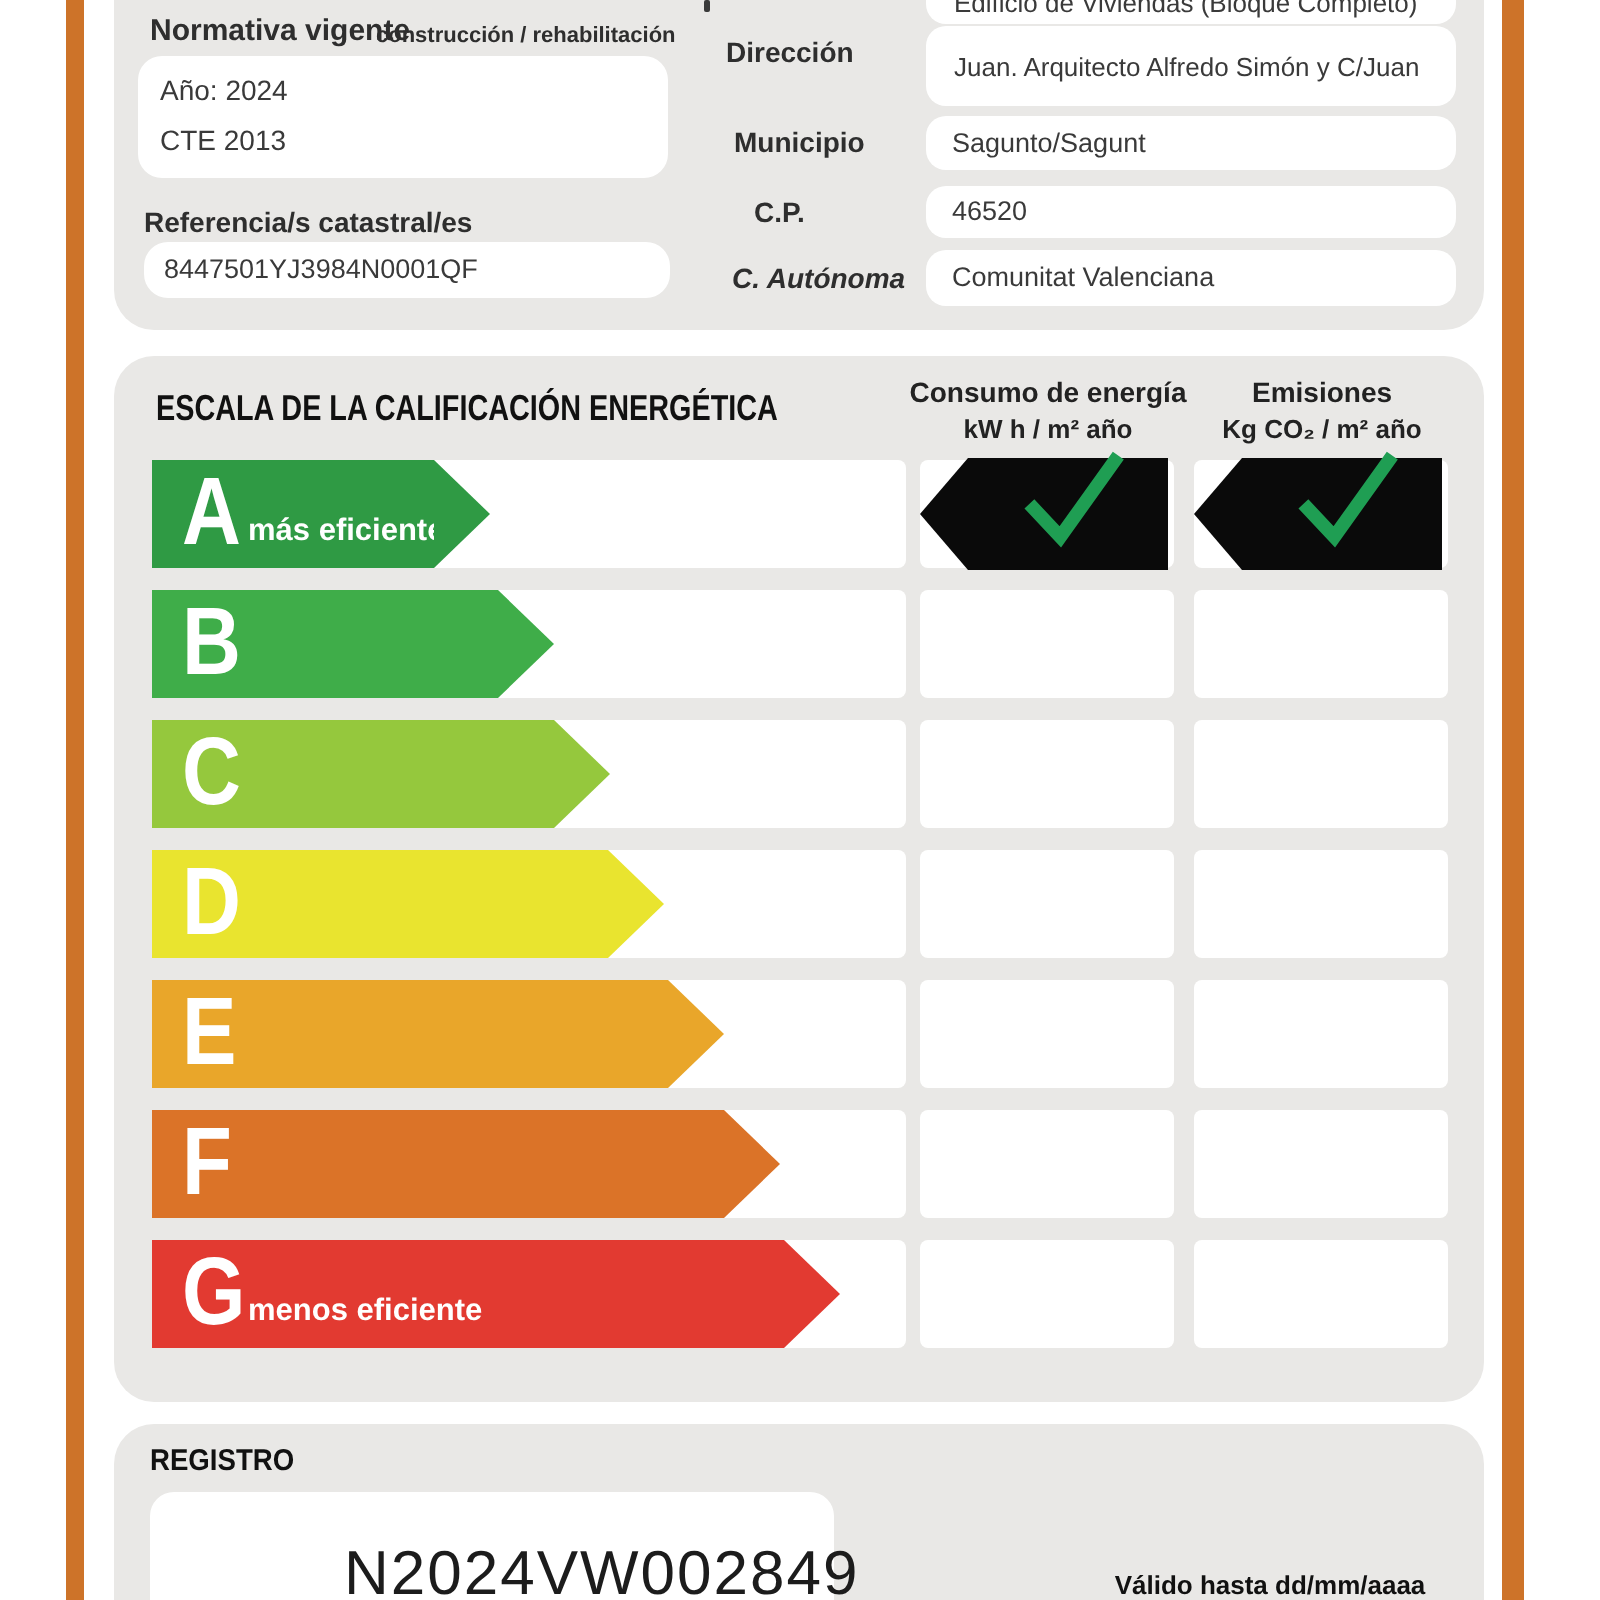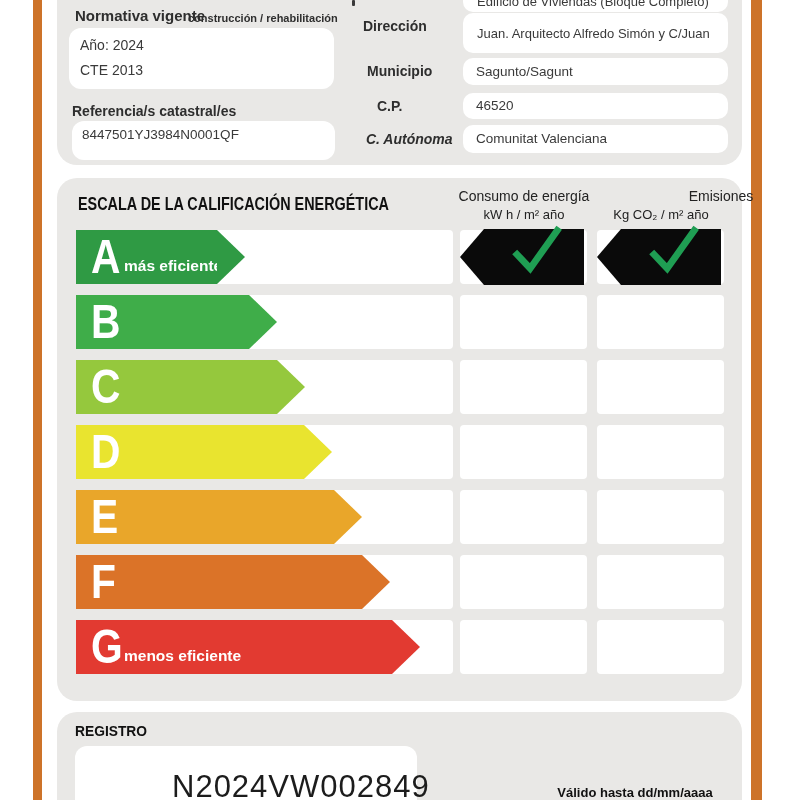--- a/index.html
+++ b/index.html
@@ -8,21 +8,21 @@
   .abs{position:absolute;}
   .vbar{position:absolute;top:0;height:800px;background:var(--accent);}
   .panel{position:absolute;background:var(--panel);border-radius:20px;}
   .wbox{position:absolute;background:var(--box);border-radius:12px;}
   .lbl{position:absolute;font-weight:bold;color:#2e2e2e;white-space:nowrap;}
   .val{position:absolute;color:#3a3a3a;white-space:nowrap;}
   .b15{font-size:15px;} .b14{font-size:14px;} .b11{font-size:11px;}
   .v14{font-size:14px;} .v13{font-size:13px;}
   .title-cond{transform:scaleX(.8);transform-origin:left center;font-weight:bold;
               font-size:18px;color:#111;white-space:nowrap;}
-  .hdr{position:absolute;width:154px;text-align:center;font-weight:normal;color:#222;
+  .hdr{position:absolute;width:154px;text-align:center;font-weight:bold;color:#222;
        white-space:nowrap;}
   .scale-row{position:absolute;left:0;width:800px;height:54px;}
   .strip{position:absolute;left:76px;top:0;width:377px;height:54px;background:var(--box);border-radius:4px;}
   .arrow{position:absolute;left:76px;top:0;height:54px;background-color:currentColor;}
   .arrow::after{content:"";position:absolute;left:100%;top:0;width:0;height:0;
       border-top:27px solid transparent;border-bottom:27px solid transparent;border-left:28px solid;}
   .letter{position:absolute;left:15px;top:0;height:54px;display:flex;align-items:center;
       font-size:48px;font-weight:bold;color:#fff;line-height:1;
       transform:scaleX(.85);transform-origin:left center;}
   .arrow-label{position:absolute;left:48px;bottom:9px;font-size:15.5px;font-weight:bold;
@@ -49,21 +49,21 @@
 
   <div class="panel" style="left:57px;top:-24px;width:685px;height:189px;"></div>
 
   <div class="lbl b15" style="left:75px;top:7px;">Normativa vigente</div>
   <div class="lbl b11" style="left:188px;top:12px;">construcción / rehabilitación</div>
   <div class="wbox" style="left:69px;top:28px;width:265px;height:61px;">
     <div class="val v14" style="left:11px;top:9px;">Año: 2024</div>
     <div class="val v14" style="left:11px;top:34px;">CTE 2013</div>
   </div>
   <div class="lbl b14" style="left:72px;top:103px;">Referencia/s catastral/es</div>
-  <div class="wbox" style="left:72px;top:121px;width:263px;height:39px;">
+  <div class="wbox" style="left:72px;top:121px;width:263px;height:28px;">
     <div class="val" style="left:10px;top:6px;font-size:13.5px;">8447501YJ3984N0001QF</div>
   </div>
 
   <div class="frag" style="left:352px;top:0;width:3px;height:6px;"></div>
   <div class="wbox clip-box" style="left:463px;top:-26px;width:265px;height:38px;border-radius:10px;">
     <div class="val v13" style="left:14px;bottom:3px;">Edificio de Viviendas (Bloque Completo)</div>
   </div>
 
   <div class="lbl b14" style="left:363px;top:18px;">Dirección</div>
   <div class="wbox clip-box" style="left:463px;top:13px;width:265px;height:40px;border-radius:10px;">
@@ -84,21 +84,21 @@
   <div class="wbox" style="left:463px;top:125px;width:265px;height:28px;border-radius:10px;">
     <div class="val" style="left:13px;top:0;font-size:13.5px;line-height:28px;">Comunitat Valenciana</div>
   </div>
 
   <div class="panel" style="left:57px;top:178px;width:685px;height:523px;"></div>
 
   <div class="abs title-cond" style="left:78px;top:194px;">ESCALA DE LA CALIFICACIÓN ENERGÉTICA</div>
 
   <div class="hdr" style="left:447px;top:188px;font-size:14px;">Consumo de energía</div>
   <div class="hdr" style="left:447px;top:207px;font-size:13px;">kW h / m² año</div>
-  <div class="hdr" style="left:612px;top:188px;font-size:14px;padding-left:32px;">Emisiones</div>
+  <div class="hdr" style="left:584px;top:188px;font-size:14px;">Emisiones</div>
   <div class="hdr" style="left:584px;top:207px;font-size:13px;">Kg CO₂ / m² año</div>
 
   <div class="scale-row" style="top:230px;">
     <div class="strip"></div>
     <div class="arrow" style="color: rgb(47, 154, 68); width: 141px;">
       <div class="letter">A</div>
       <div class="arrow-label">más eficiente</div>
     </div>
     <div class="cell" style="left:460px;">
       <div class="black-arrow"></div>

